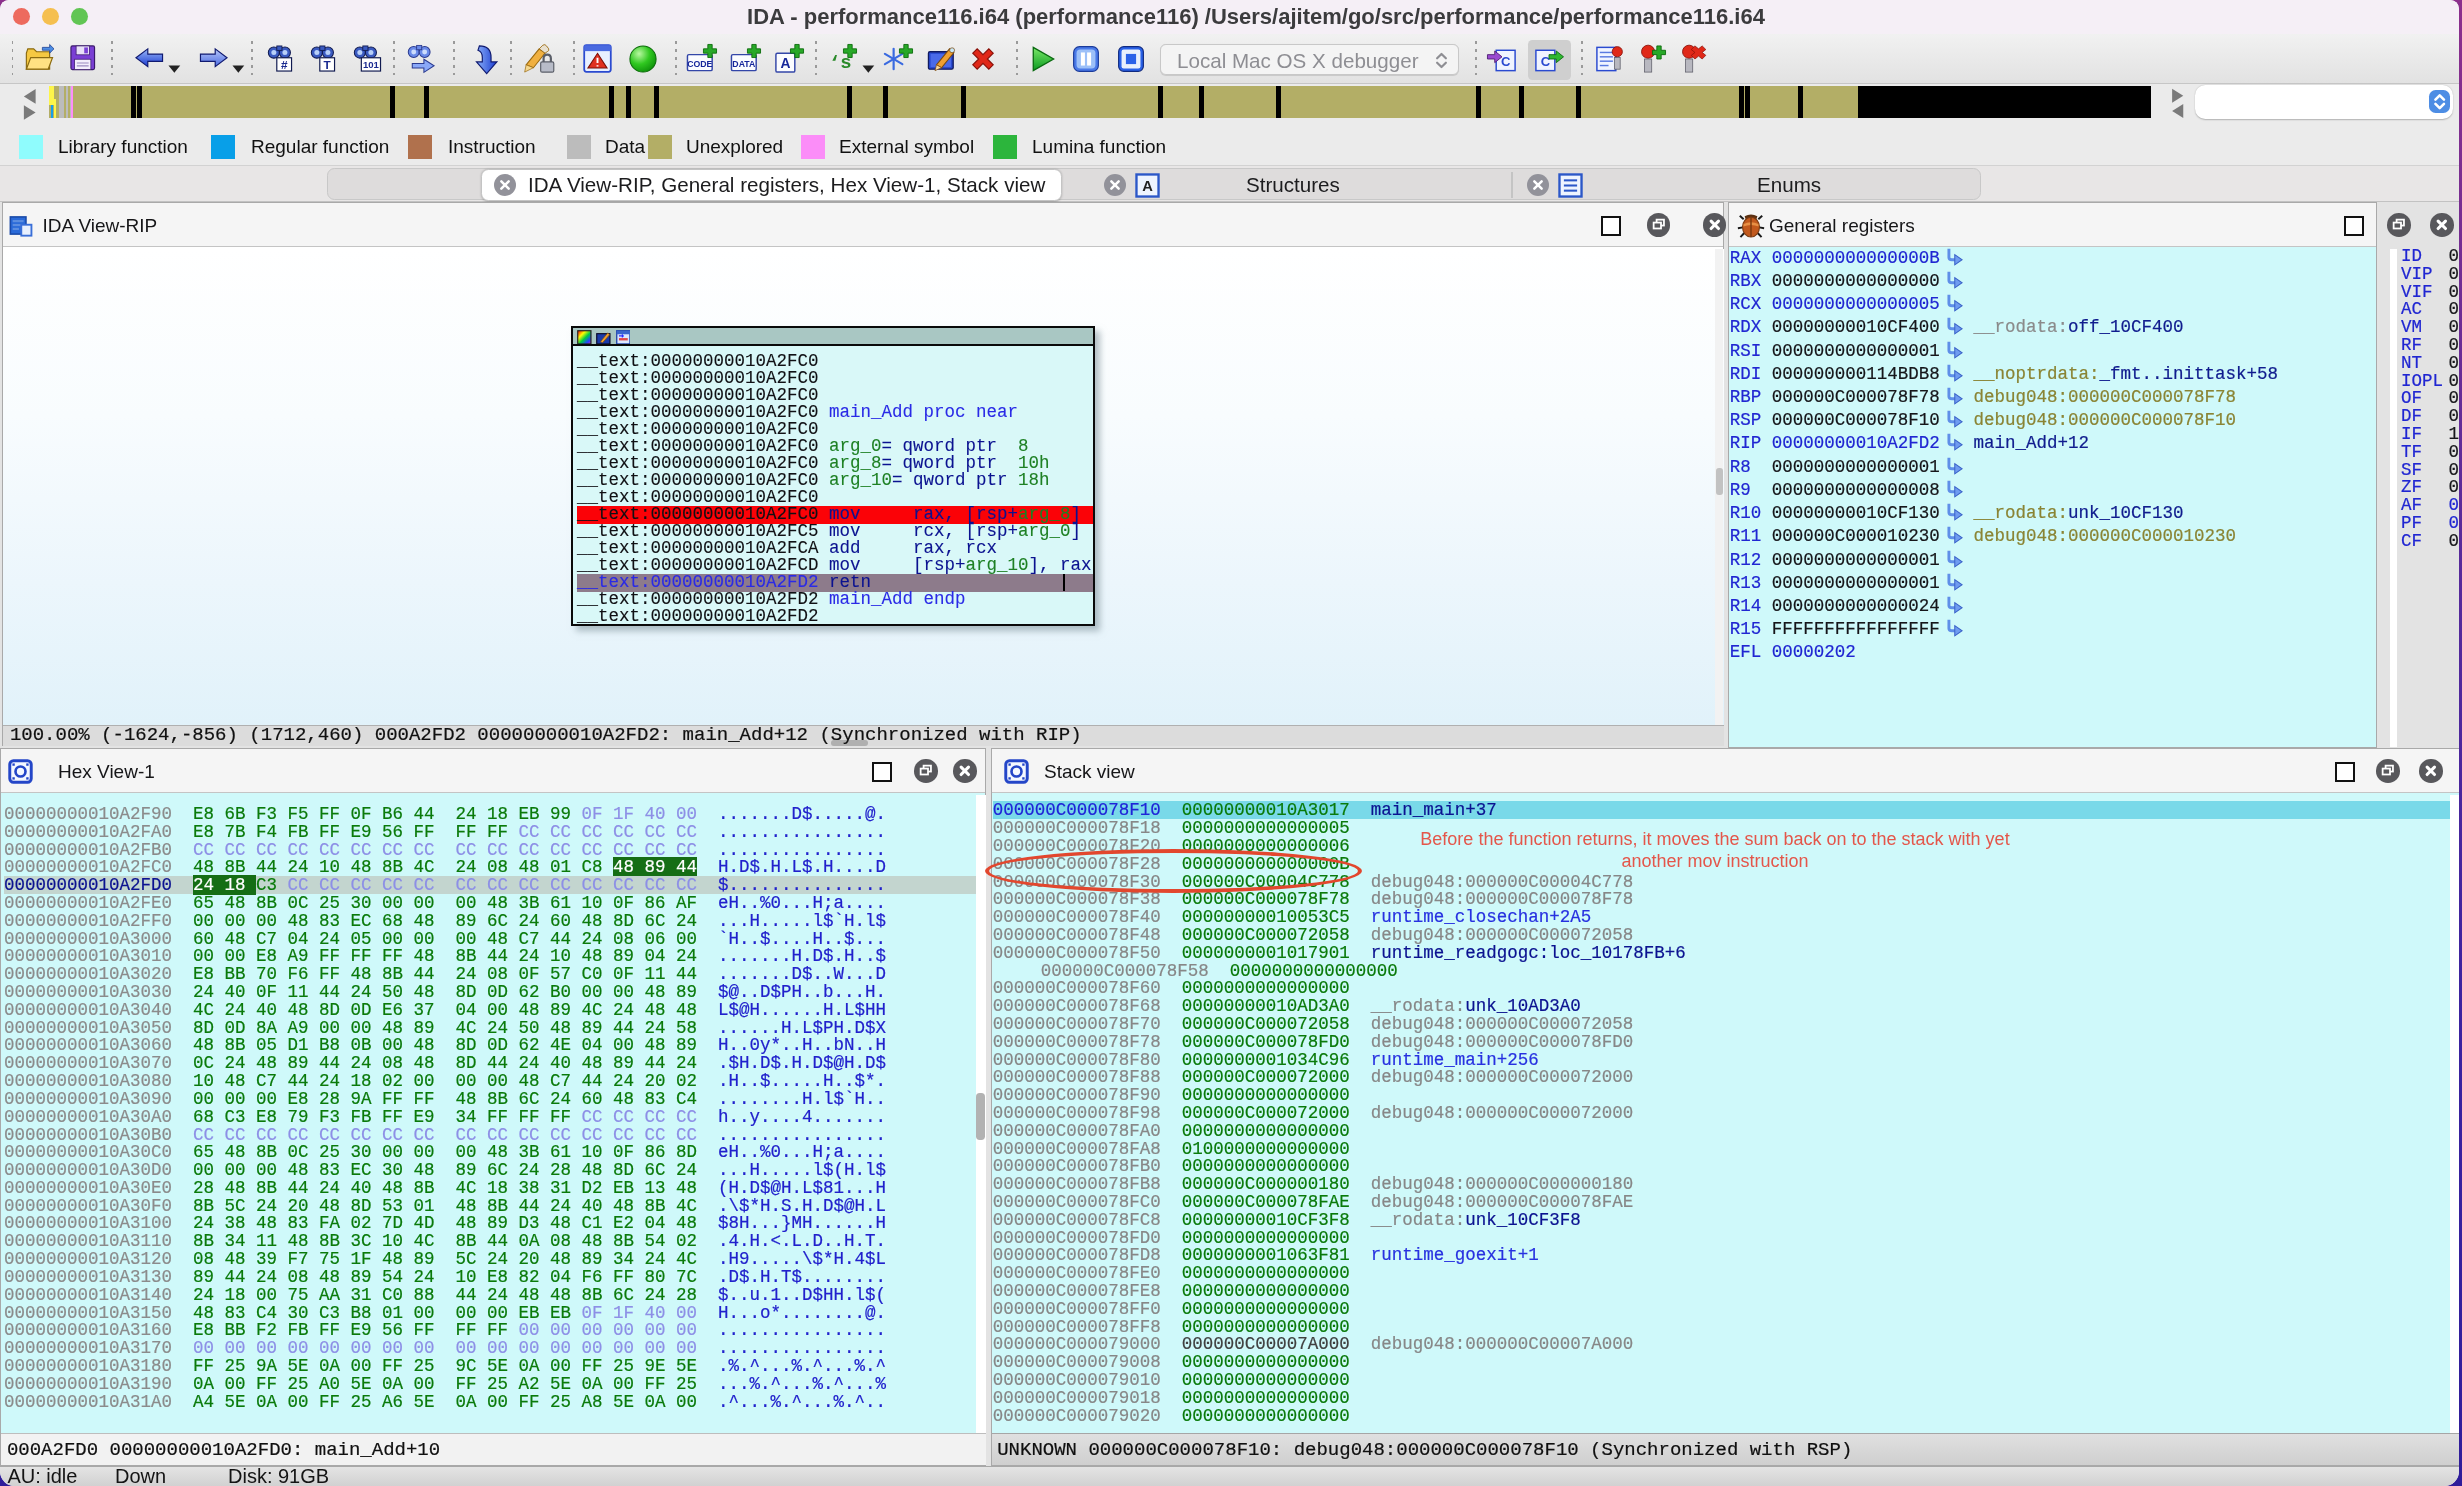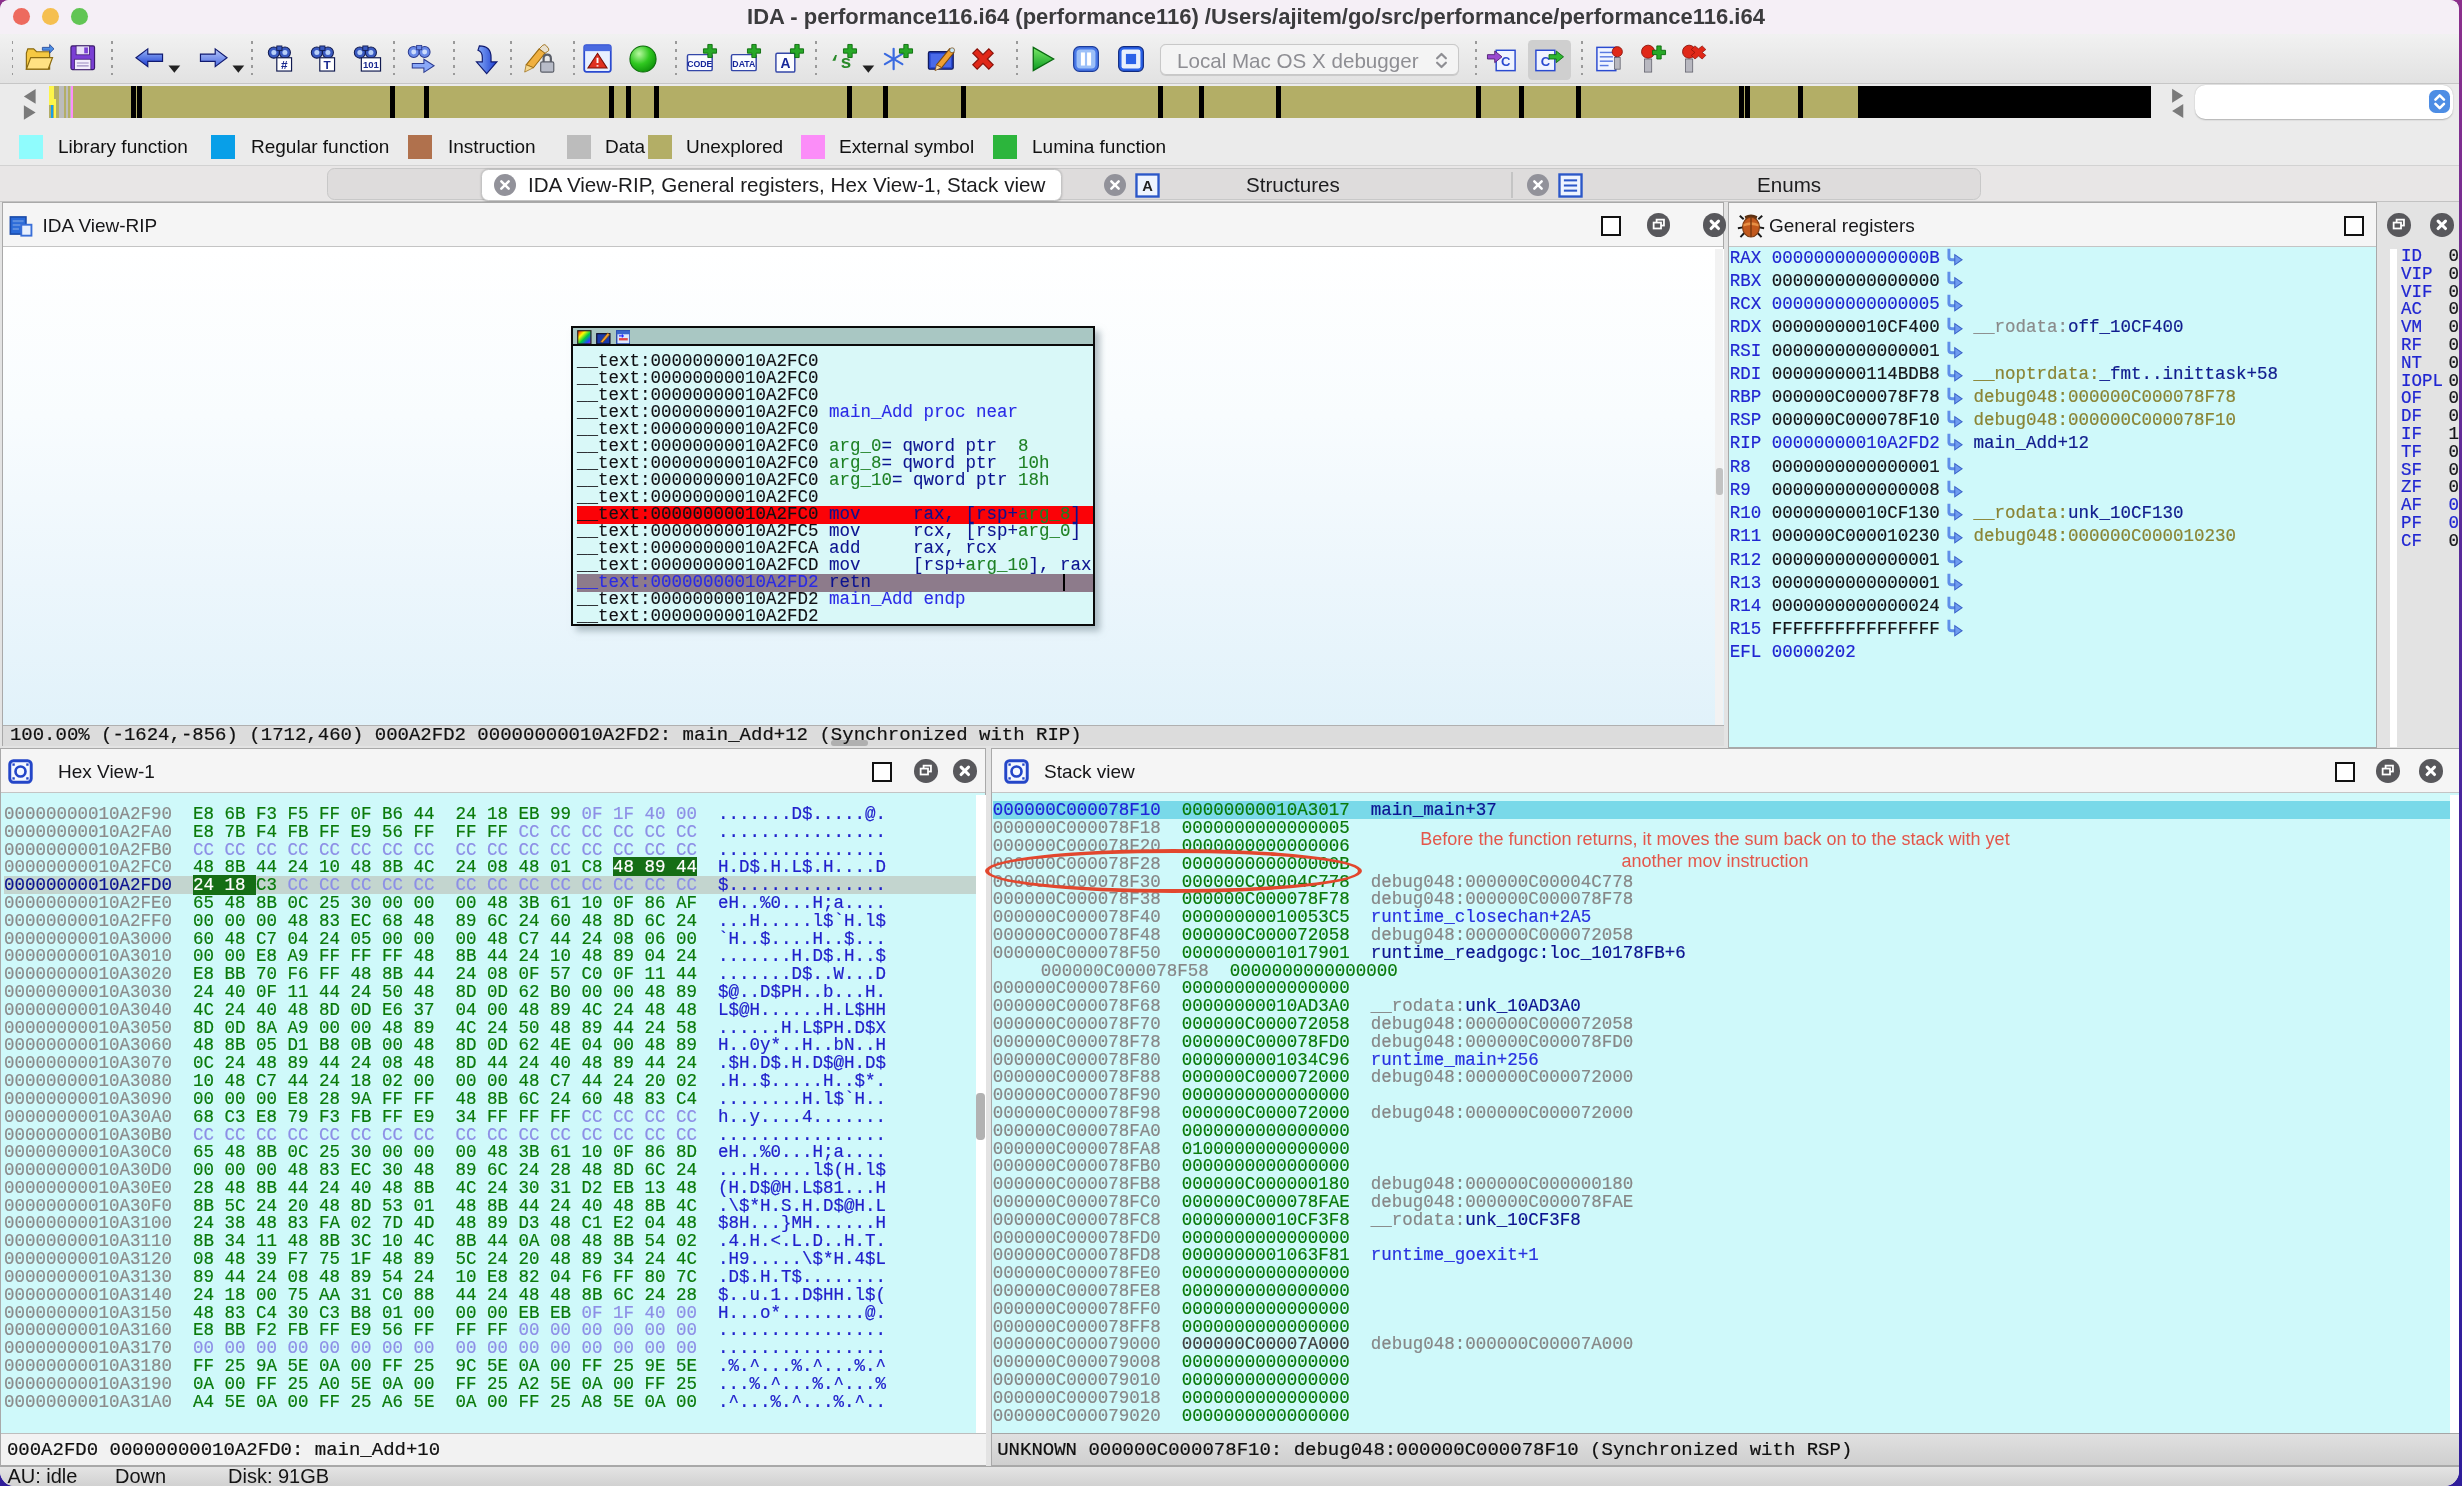--- a/index.html
+++ b/index.html
@@ -649,21 +649,21 @@
 <div class="hexrow" style="top:252px;left:2.9px;"><span class="ha">00000000010A3040</span><span>  </span><span class="hg">4C 24 40 48 8D 0D E6 37  04 00 48 89 4C 24 48 48</span><span>  </span><span class="hasc">L$@H......H.L$HH</span></div>
 <div class="hexrow" style="top:270px;left:2.9px;"><span class="ha">00000000010A3050</span><span>  </span><span class="hg">8D 0D 8A A9 00 00 48 89  4C 24 50 48 89 44 24 58</span><span>  </span><span class="hasc">......H.L$PH.D$X</span></div>
 <div class="hexrow" style="top:287px;left:2.9px;"><span class="ha">00000000010A3060</span><span>  </span><span class="hg">48 8B 05 D1 B8 0B 00 48  8D 0D 62 4E 04 00 48 89</span><span>  </span><span class="hasc">H..0y*..H..bN..H</span></div>
 <div class="hexrow" style="top:305px;left:2.9px;"><span class="ha">00000000010A3070</span><span>  </span><span class="hg">0C 24 48 89 44 24 08 48  8D 44 24 40 48 89 44 24</span><span>  </span><span class="hasc">.$H.D$.H.D$@H.D$</span></div>
 <div class="hexrow" style="top:323px;left:2.9px;"><span class="ha">00000000010A3080</span><span>  </span><span class="hg">10 48 C7 44 24 18 02 00  00 00 48 C7 44 24 20 02</span><span>  </span><span class="hasc">.H..$.....H..$*.</span></div>
 <div class="hexrow" style="top:341px;left:2.9px;"><span class="ha">00000000010A3090</span><span>  </span><span class="hg">00 00 00 E8 28 9A FF FF  48 8B 6C 24 60 48 83 C4</span><span>  </span><span class="hasc">........H.l$`H..</span></div>
 <div class="hexrow" style="top:359px;left:2.9px;"><span class="ha">00000000010A30A0</span><span>  </span><span class="hg">68 C3 E8 79 F3 FB FF E9  34 FF FF FF </span><span class="hl">CC CC CC CC</span><span>  </span><span class="hasc">h..y....4.......</span></div>
 <div class="hexrow" style="top:377px;left:2.9px;"><span class="ha">00000000010A30B0</span><span>  </span><span class="hl">CC CC CC CC CC CC CC CC  CC CC CC CC CC CC CC CC</span><span>  </span><span class="hasc">................</span></div>
 <div class="hexrow" style="top:394px;left:2.9px;"><span class="ha">00000000010A30C0</span><span>  </span><span class="hg">65 48 8B 0C 25 30 00 00  00 48 3B 61 10 0F 86 8D</span><span>  </span><span class="hasc">eH..%0...H;a....</span></div>
 <div class="hexrow" style="top:412px;left:2.9px;"><span class="ha">00000000010A30D0</span><span>  </span><span class="hg">00 00 00 48 83 EC 30 48  89 6C 24 28 48 8D 6C 24</span><span>  </span><span class="hasc">...H.....l$(H.l$</span></div>
-<div class="hexrow" style="top:430px;left:2.9px;"><span class="ha">00000000010A30E0</span><span>  </span><span class="hg">28 48 8B 44 24 40 48 8B  4C 24 30 31 D2 EB 13 48</span><span>  </span><span class="hasc">(H.D$@H.L$81...H</span></div>
+<div class="hexrow" style="top:430px;left:2.9px;"><span class="ha">00000000010A30E0</span><span>  </span><span class="hg">28 48 8B 44 24 40 48 8B  4C 18 38 31 D2 EB 13 48</span><span>  </span><span class="hasc">(H.D$@H.L$81...H</span></div>
 <div class="hexrow" style="top:448px;left:2.9px;"><span class="ha">00000000010A30F0</span><span>  </span><span class="hg">8B 5C 24 20 48 8D 53 01  48 8B 44 24 40 48 8B 4C</span><span>  </span><span class="hasc">.\$*H.S.H.D$@H.L</span></div>
 <div class="hexrow" style="top:465px;left:2.9px;"><span class="ha">00000000010A3100</span><span>  </span><span class="hg">24 38 48 83 FA 02 7D 4D  48 89 D3 48 C1 E2 04 48</span><span>  </span><span class="hasc">$8H...}MH......H</span></div>
 <div class="hexrow" style="top:483px;left:2.9px;"><span class="ha">00000000010A3110</span><span>  </span><span class="hg">8B 34 11 48 8B 3C 10 4C  8B 44 0A 08 48 8B 54 02</span><span>  </span><span class="hasc">.4.H.&lt;.L.D..H.T.</span></div>
 <div class="hexrow" style="top:501px;left:2.9px;"><span class="ha">00000000010A3120</span><span>  </span><span class="hg">08 48 39 F7 75 1F 48 89  5C 24 20 48 89 34 24 4C</span><span>  </span><span class="hasc">.H9.....\$*H.4$L</span></div>
 <div class="hexrow" style="top:519px;left:2.9px;"><span class="ha">00000000010A3130</span><span>  </span><span class="hg">89 44 24 08 48 89 54 24  10 E8 82 04 F6 FF 80 7C</span><span>  </span><span class="hasc">.D$.H.T$........</span></div>
 <div class="hexrow" style="top:537px;left:2.9px;"><span class="ha">00000000010A3140</span><span>  </span><span class="hg">24 18 00 75 AA 31 C0 88  44 24 48 48 8B 6C 24 28</span><span>  </span><span class="hasc">$..u.1..D$HH.l$(</span></div>
 <div class="hexrow" style="top:555px;left:2.9px;"><span class="ha">00000000010A3150</span><span>  </span><span class="hg">48 83 C4 30 C3 B8 01 00  00 00 EB EB </span><span class="hl">0F 1F 40 00</span><span>  </span><span class="hasc">H...o*........@.</span></div>
 <div class="hexrow" style="top:572px;left:2.9px;"><span class="ha">00000000010A3160</span><span>  </span><span class="hg">E8 BB F2 FB FF E9 56 FF  FF FF </span><span class="hl">00 00 00 00 00 00</span><span>  </span><span class="hasc">................</span></div>
 <div class="hexrow" style="top:590px;left:2.9px;"><span class="ha">00000000010A3170</span><span>  </span><span class="hl">00 00 00 00 00 00 00 00  00 00 00 00 00 00 00 00</span><span>  </span><span class="hasc">................</span></div>
 <div class="hexrow" style="top:608px;left:2.9px;"><span class="ha">00000000010A3180</span><span>  </span><span class="hg">FF 25 9A 5E 0A 00 FF 25  9C 5E 0A 00 FF 25 9E 5E</span><span>  </span><span class="hasc">.%.^...%.^...%.^</span></div>

